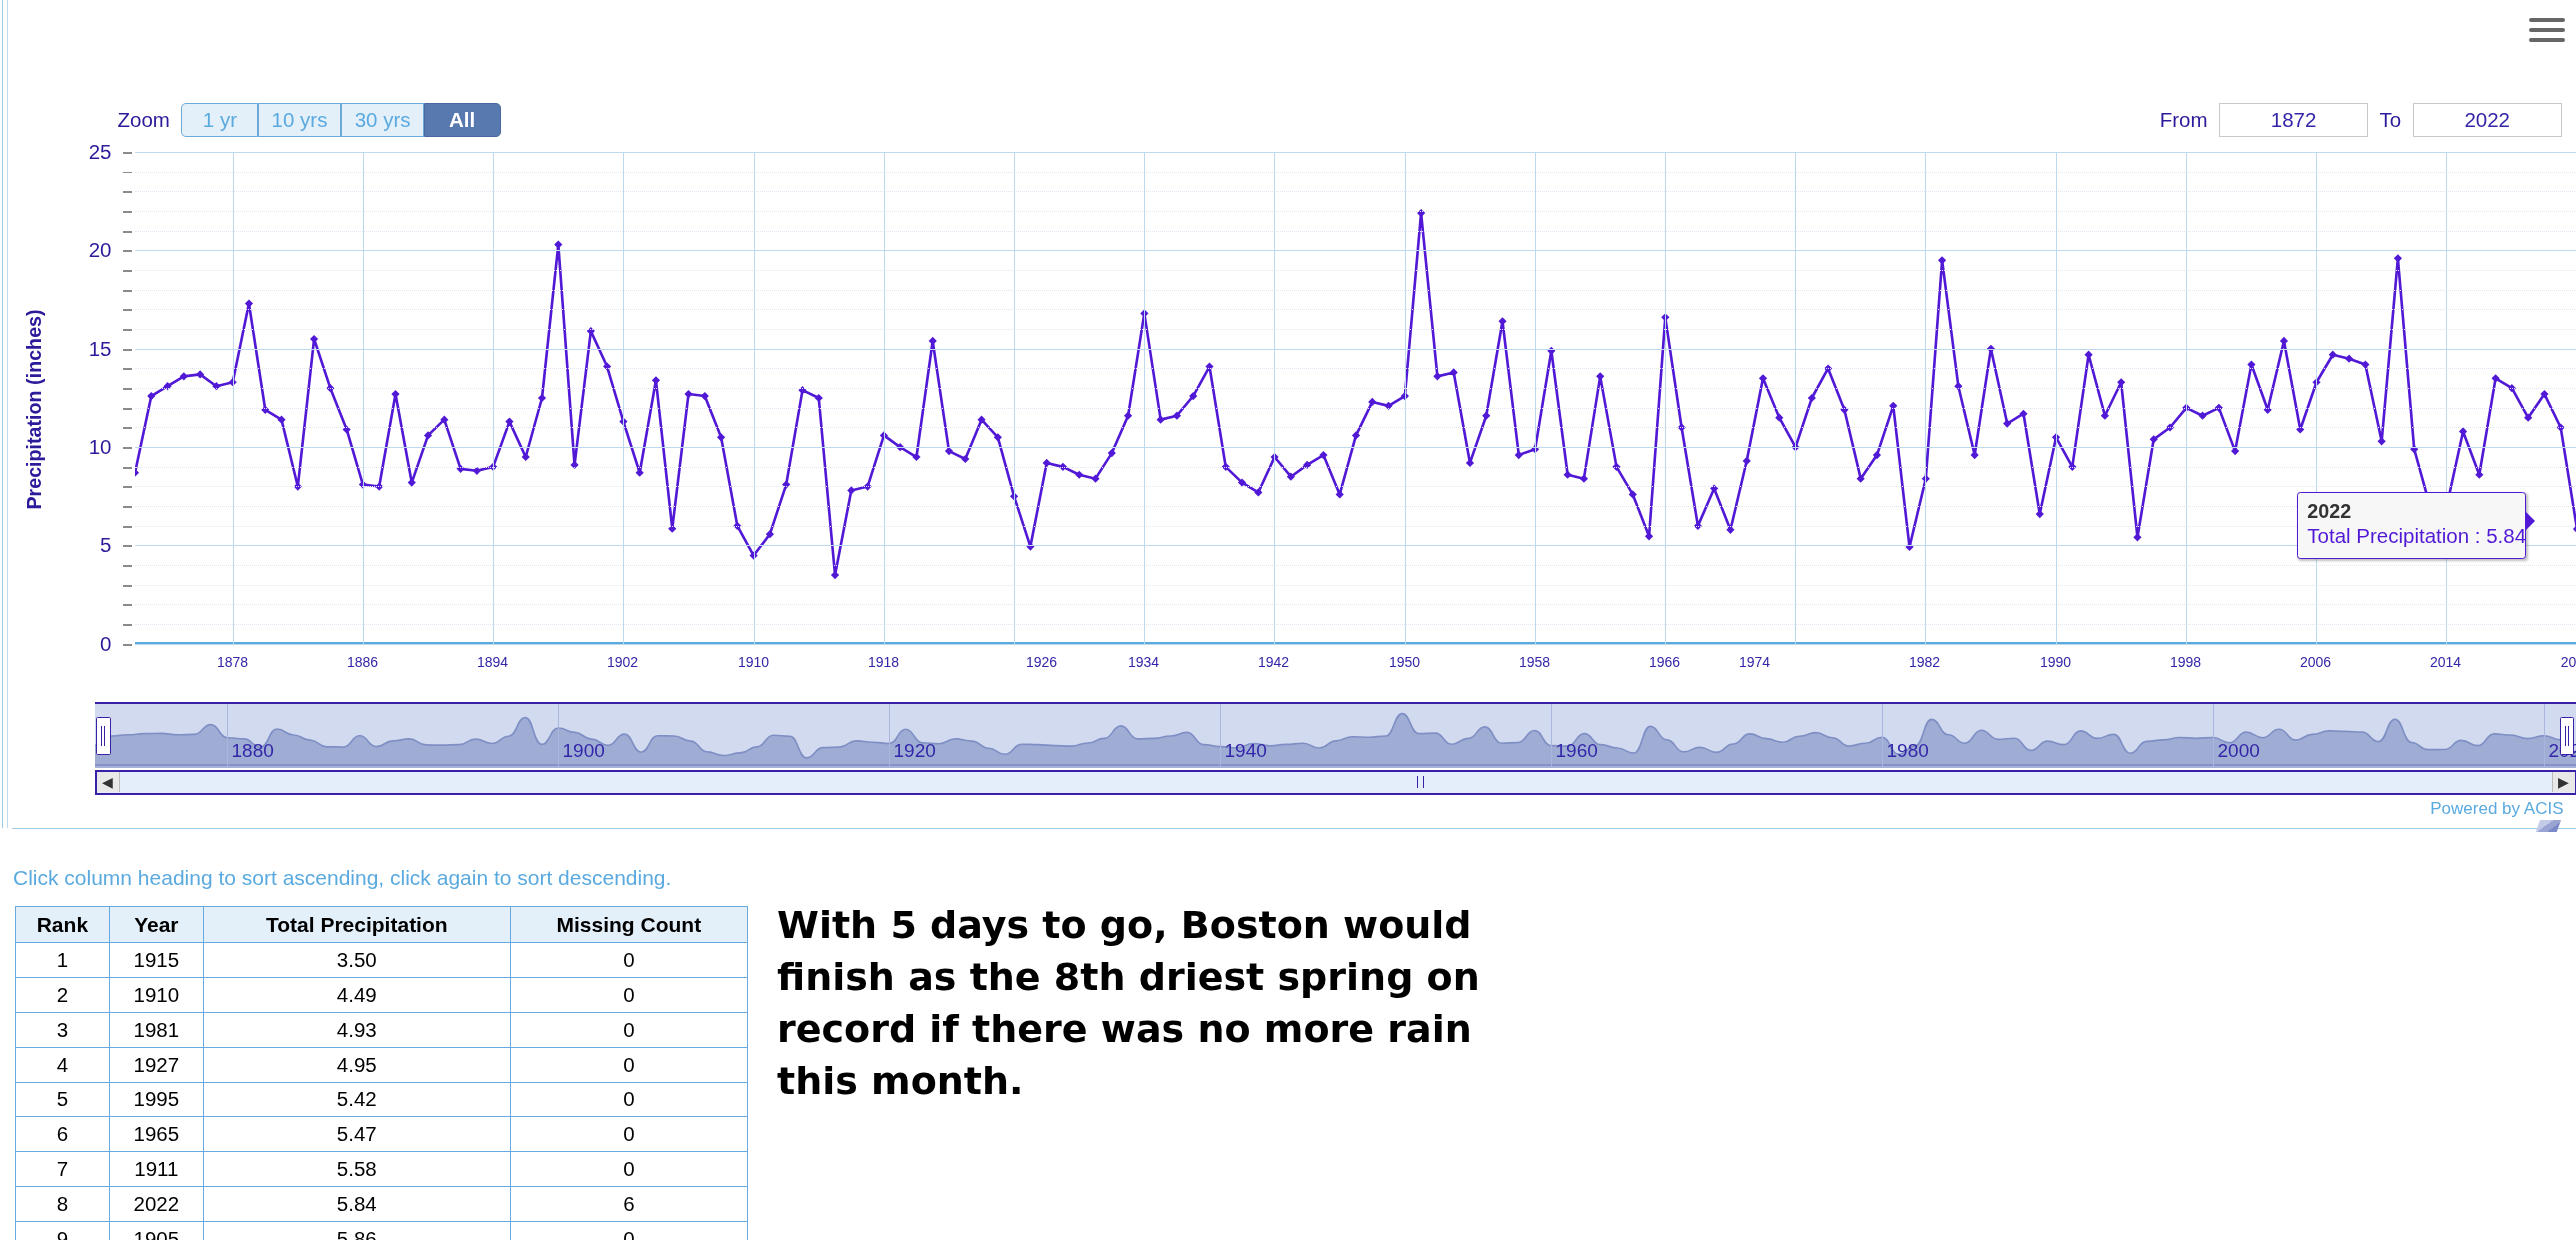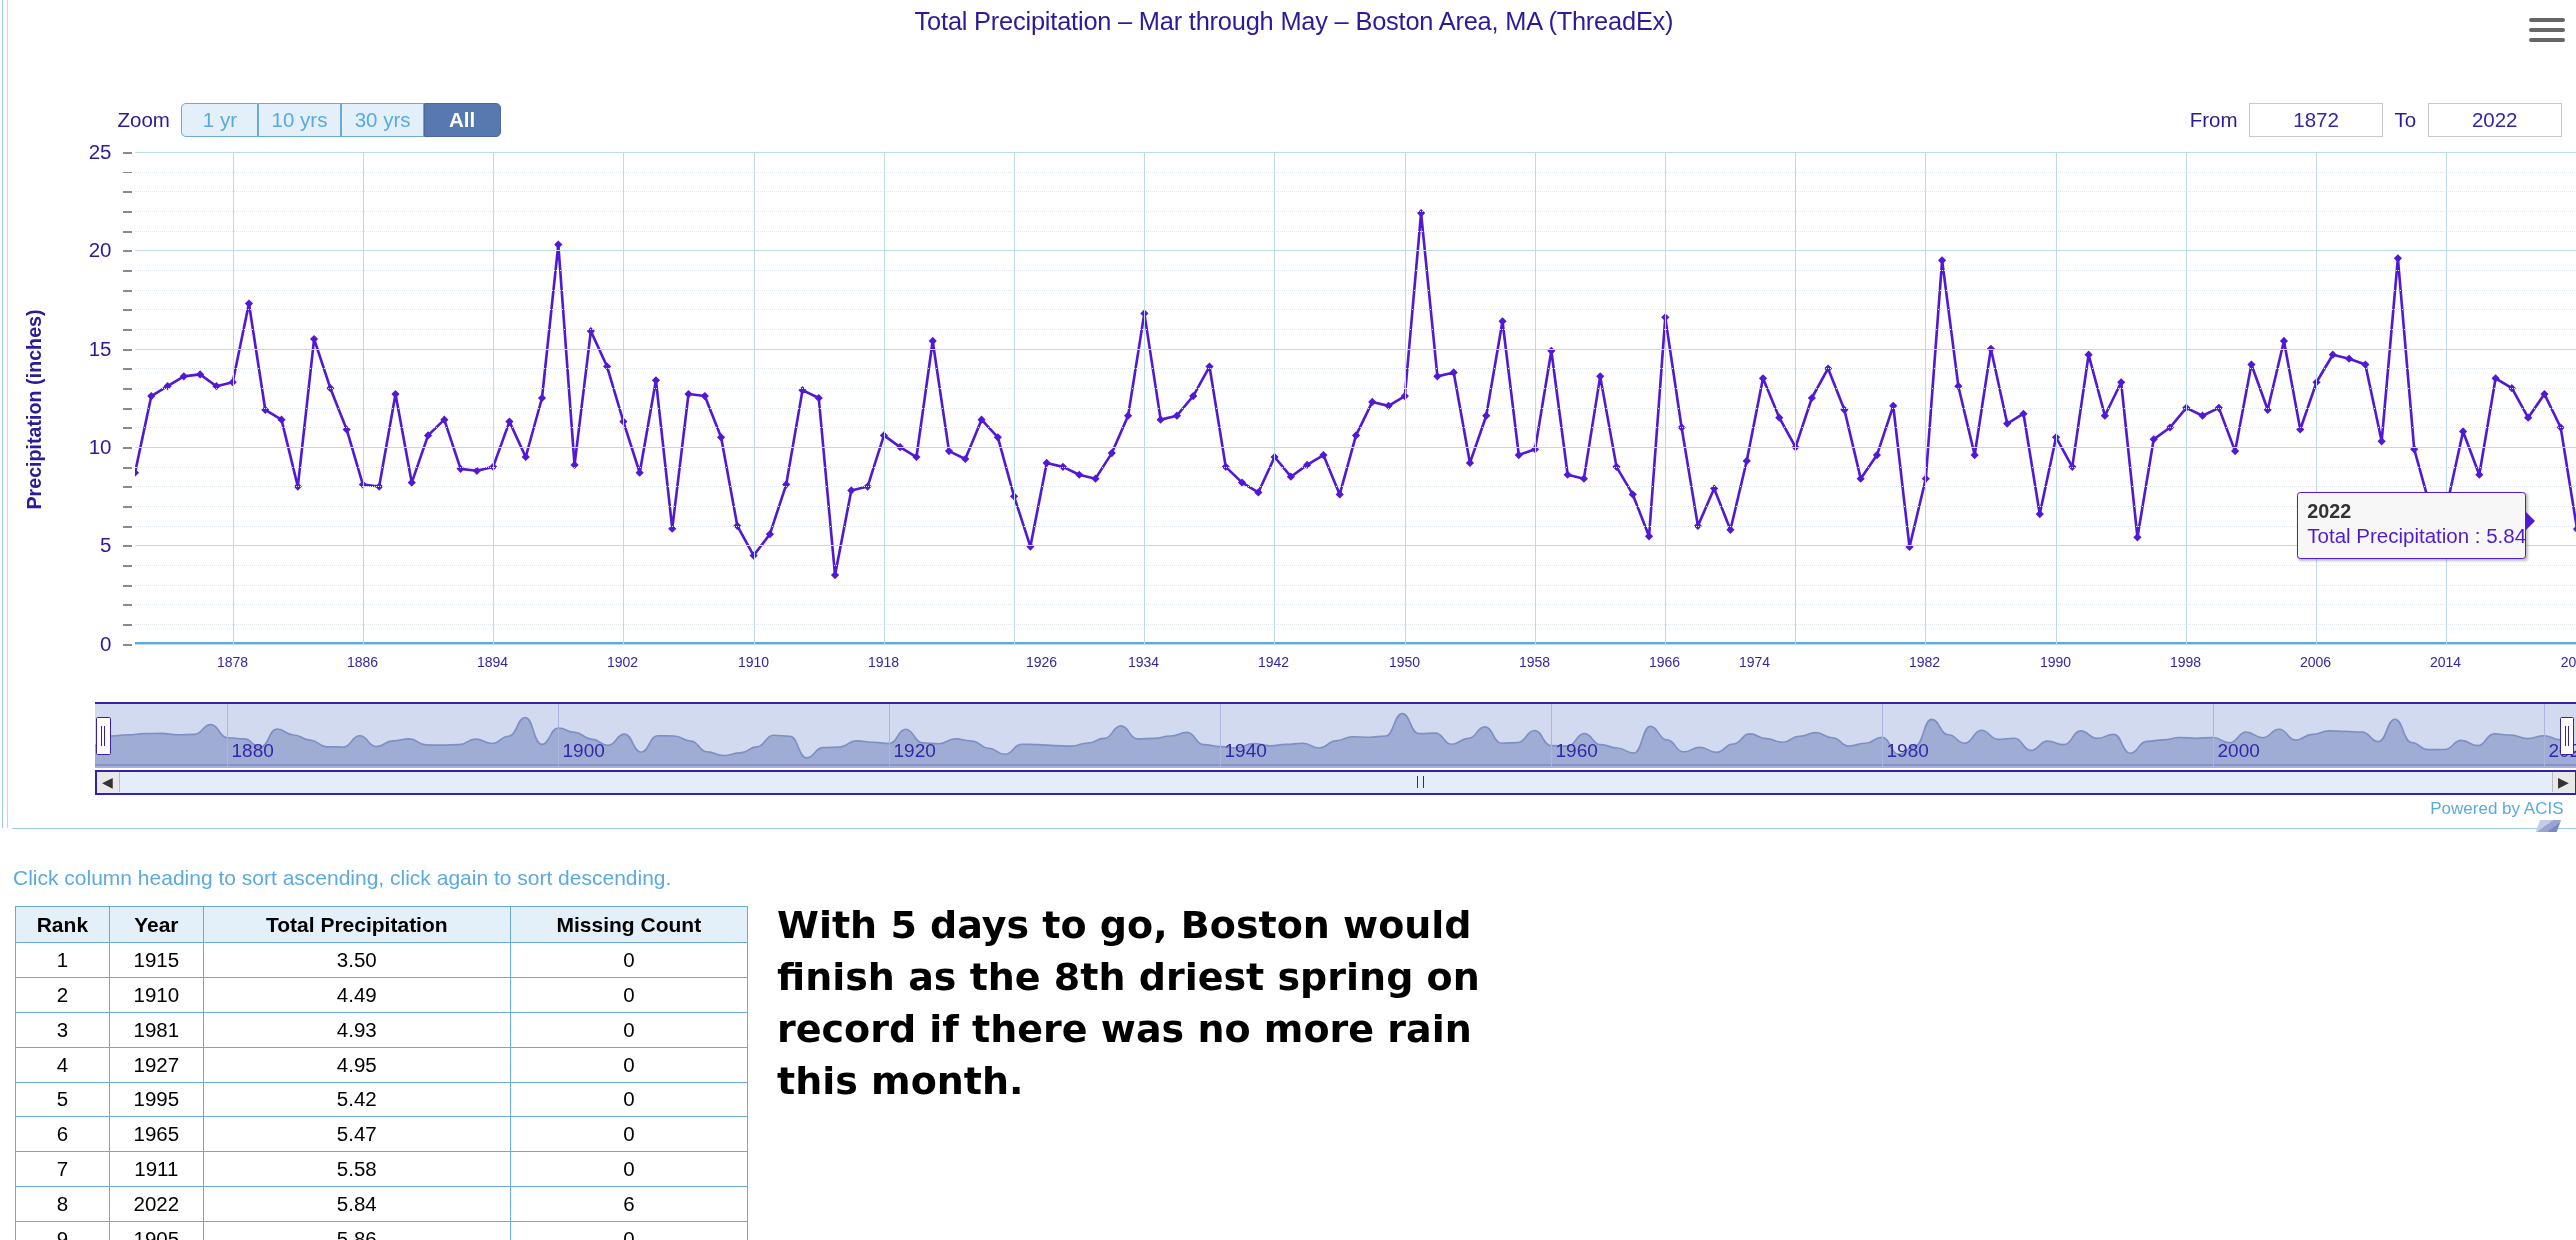--- a/index.html
+++ b/index.html
@@ -43,21 +43,21 @@
     color:#5aaae0; font-size:20.5px; cursor:pointer; margin-right:-0.8px;
   }
   .zoom-btn:first-of-type { border-radius:4.9px 0 0 4.9px; }
   .zoom-btn:last-of-type { border-radius:0 4.9px 4.9px 0; }
   .zoom-btn.active { background:#5878b0; color:#fff; font-weight:bold; border-color:#4a68a0; }
 
   
   #range-group { position:absolute; right:14.8px; top:102px; height:36px; display:flex; align-items:center; }
   .range-label { font-size:20.5px; color:#2b1b9b; margin:0 11.5px; }
   .range-input {
-    width:134px; height:34px; border:0.8px solid #c8c8c8; background:#fff;
+    width:149px; height:34px; border:0.8px solid #c8c8c8; background:#fff;
     text-align:center; font-size:20.5px; color:#3326a8;
     font-family:"Liberation Sans", sans-serif;
   }
 
   
   #plot-wrap { position:absolute; left:0; top:152px; width:2565px; height:508px; }
   #y-axis-title {
     position:absolute; left:-207px; top:246px; width:459px; text-align:center;
     transform:rotate(-90deg); font-size:19.7px; font-weight:bold; color:#2b1b9b;
   }
@@ -165,21 +165,20 @@
   }
 </style>
 </head>
 <body>
 
 <div class="page-border-left"></div>
 <div class="page-border-left2"></div>
 
 <div id="chart-panel">
 
-  <div id="chart-title">Total Precipitation – Mar through May – Boston Area, MA (ThreadEx)</div>
 
   <div id="hamburger">
     <span></span>
     <span></span>
     <span></span>
   </div>
 
   <div id="zoom-group">
     <span id="zoom-label">Zoom</span>
     <div class="zoom-btn">1 yr</div>

